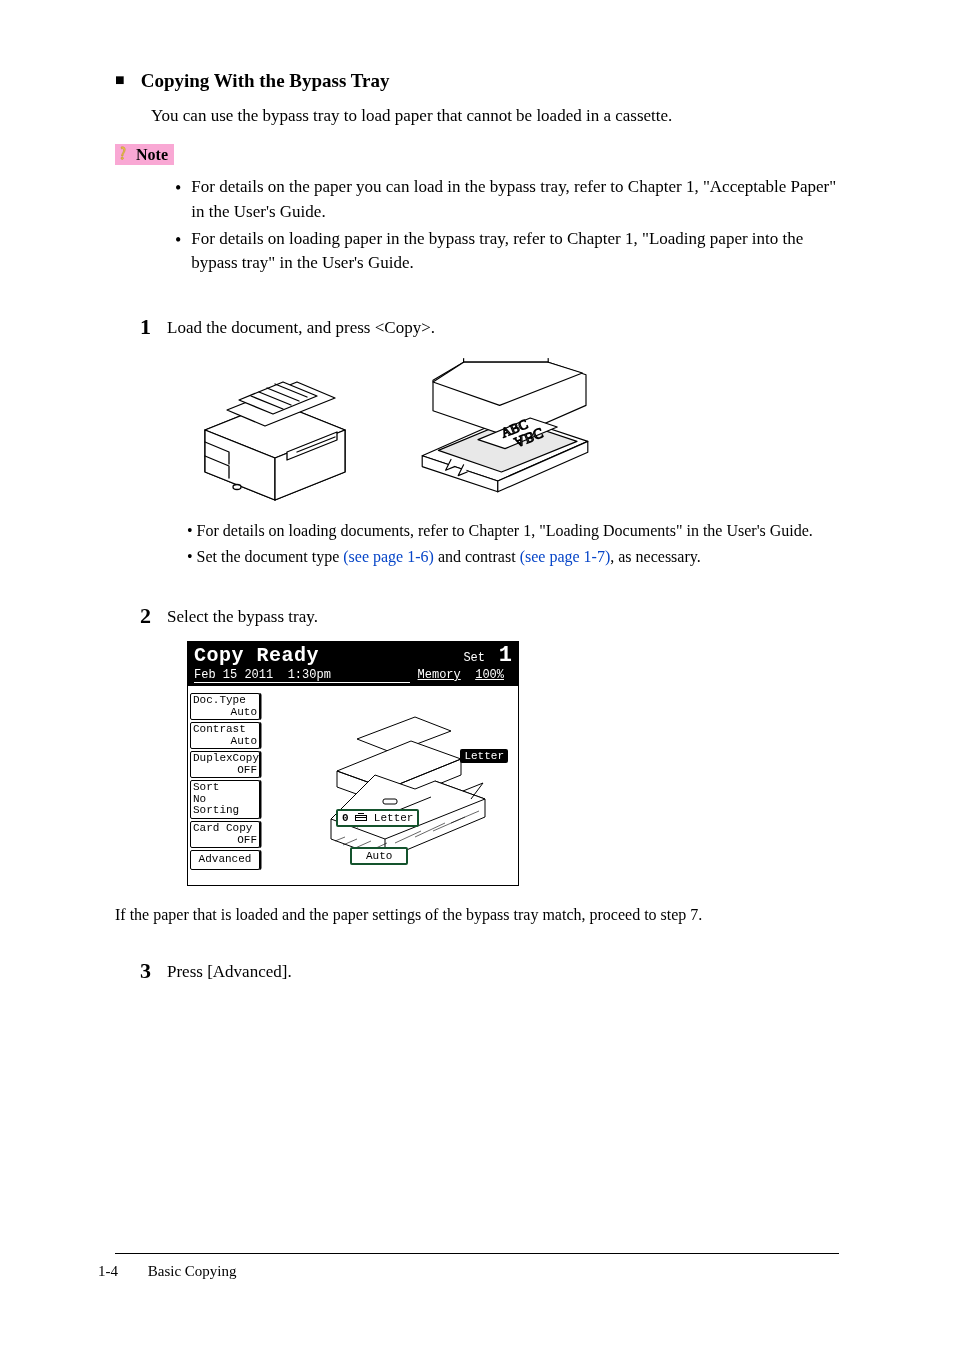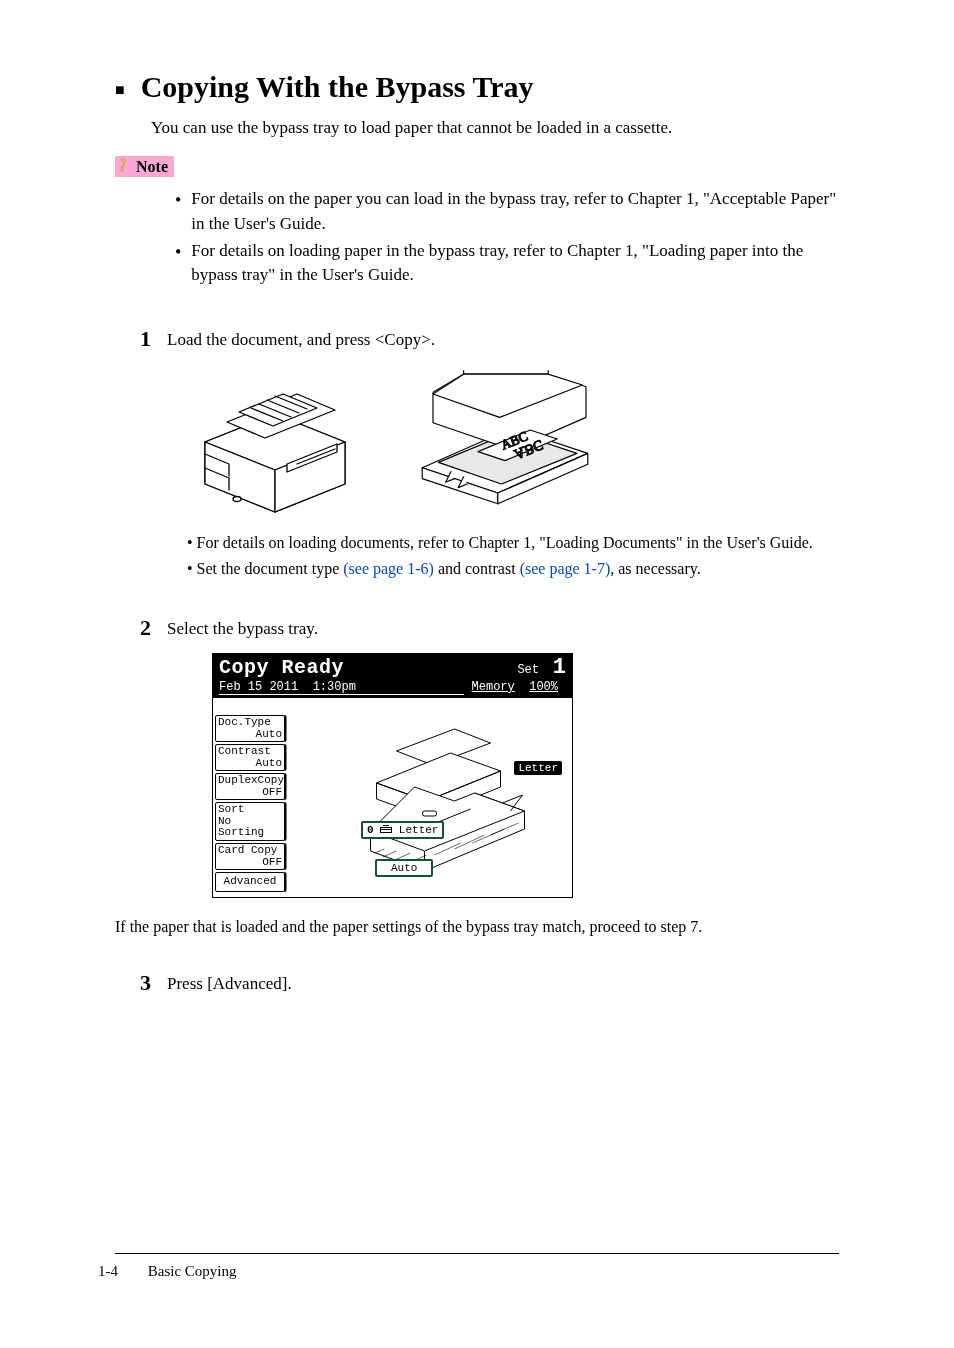--- a/index.html
+++ b/index.html
@@ -24,21 +24,21 @@
     align-items: baseline;
     margin-bottom: 14px;
   }
   .bullet-square {
     font-size: 16px;
     margin-right: 16px;
     position: relative;
     top: -2px;
   }
   .section-title {
-    font-size: 30px;
+    font-size: 19px;
     font-weight: bold;
   }
   .intro {
     font-size: 17px;
     margin-left: 36px;
     margin-bottom: 18px;
   }
   .note-label {
     display: inline-block;
     background: #f9a8d4;
@@ -113,28 +113,27 @@
   .sub-list .dot {
     margin-right: 4px;
   }
   .link { color: #0645c8; }
   .lcd-wrap {
     margin-left: 72px;
     margin-top: 6px;
     margin-bottom: 20px;
   }
   .lcd {
-    width: 361px;
+    width: 332px;
     box-sizing: border-box;
     font-family: 'Courier New', monospace;
     font-size: 13px;
     line-height: 1.1;
     background: #fff;
     border: 1px solid #000;
-    margin-left: 25px;
   }
   .lcd-header {
     background: #000;
     color: #fff;
     padding: 2px 6px 1px 6px;
     display: flex;
     align-items: baseline;
     justify-content: space-between;
   }
   .lcd-title { font-size: 20px; font-weight: bold; letter-spacing: 0.5px;}
@@ -149,21 +148,21 @@
     font-size: 12px;
     border-bottom: 1px solid #fff;
   }
   .lcd-subhead > span:first-child{ border-bottom: 1px solid #fff; flex:1; margin-right:8px; }
   .lcd-subhead .under { text-decoration: underline; }
   .lcd-body {
     display: flex;
   }
   .lcd-left {
     width: 70px;
-    padding: 16px 0 2px 2px;
+    padding: 6px 0 2px 2px;
     flex-shrink: 0;
   }
   .lcd-btn {
     border: 1px solid #000;
     border-radius: 2px;
     margin-bottom: 2px;
     padding: 1px 2px;
     font-size: 11px;
     line-height: 1.05;
     position:relative;

